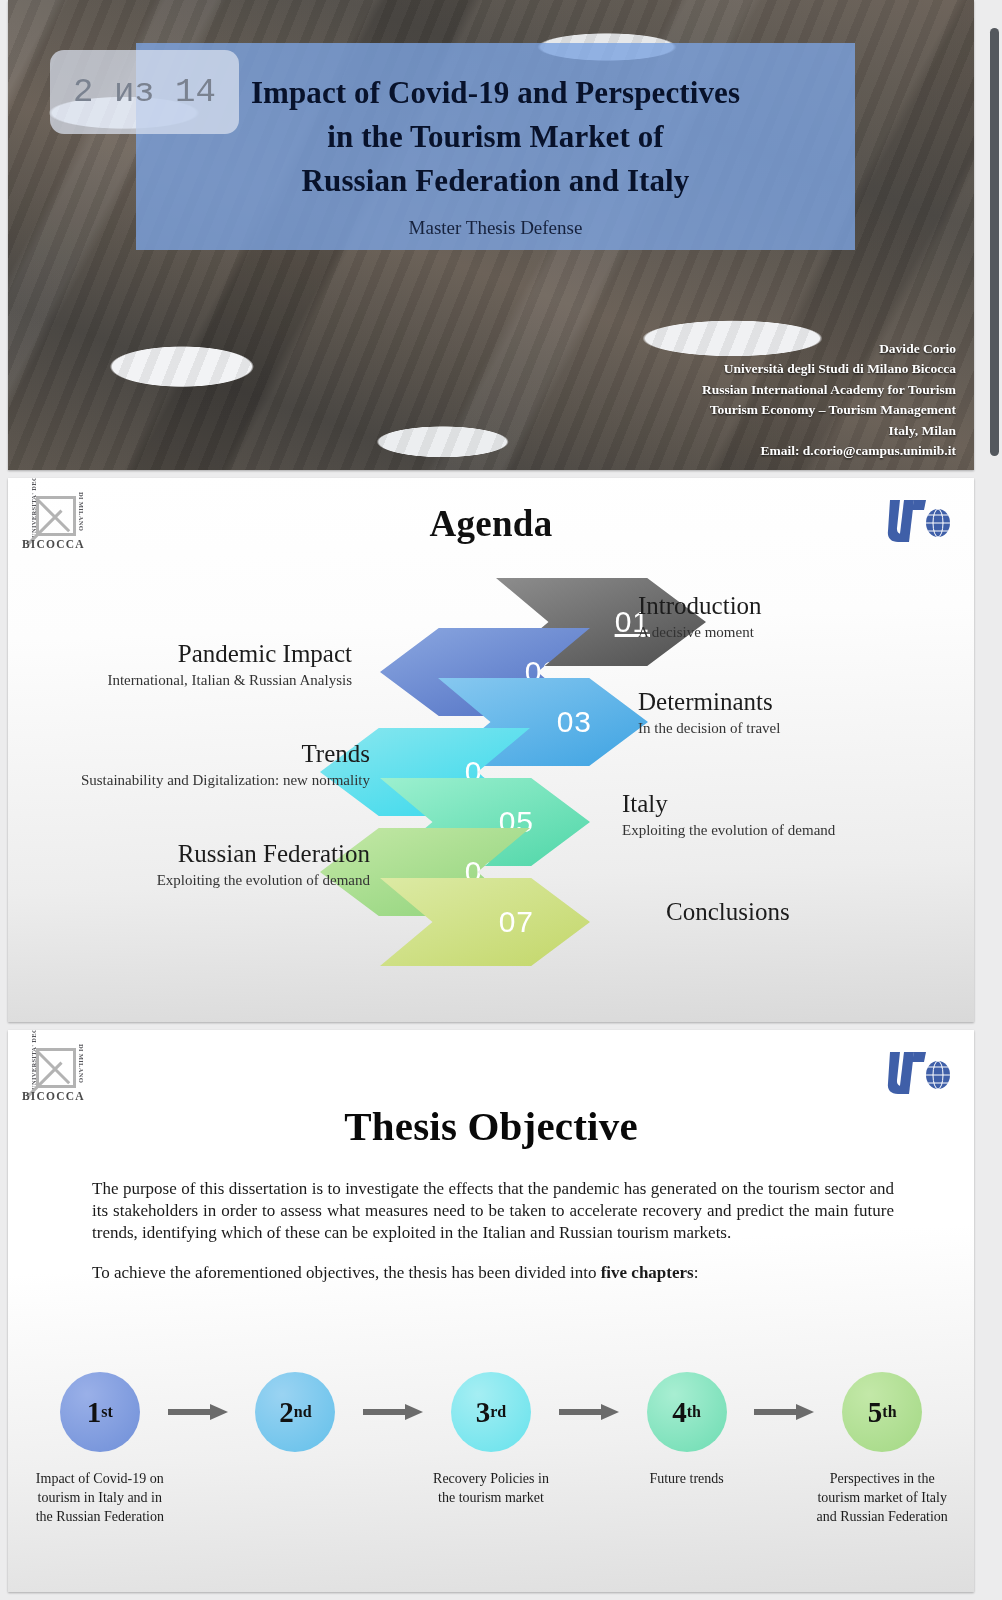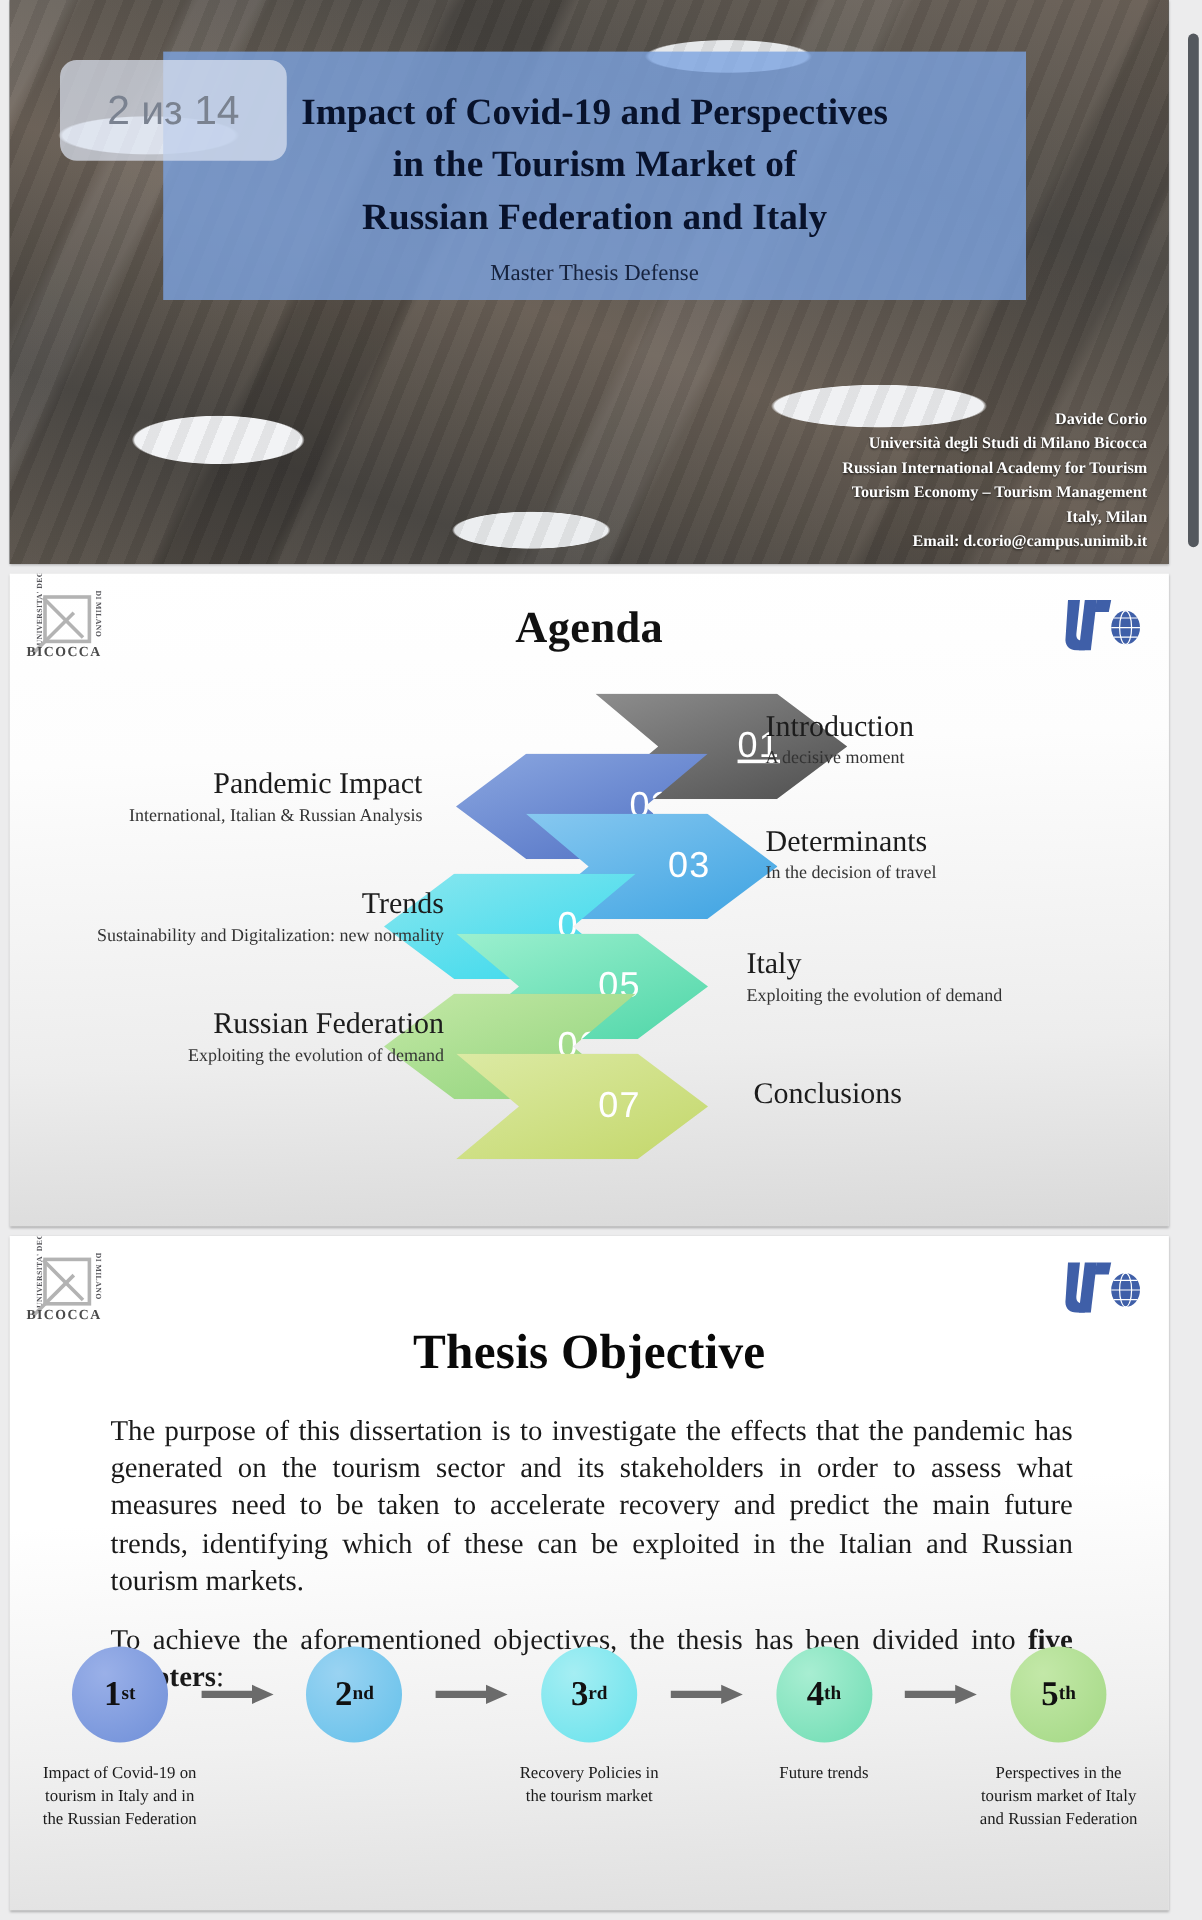--- a/index.html
+++ b/index.html
@@ -74,21 +74,21 @@
     text-shadow: 0 1px 2px rgba(0,0,0,.85);
   }
   
   .page-pill {
     position: absolute; left: 50px; top: 50px;
     width: 189px; height: 84px;
     background: rgba(219,226,240,.72);
     border-radius: 14px;
     display: flex; align-items: center; justify-content: center;
     color: #7a8290; font-size: 34px;
-    font-family: Liberation Sans, sans-serif;
+    font-family: Liberation Mono, monospace;
     z-index: 40;
   }
 
   
   .bicocca {
     position: absolute; left: 14px; top: 12px;
     width: 64px; height: 66px;
   }
   .bic-sq {
     position:absolute; left:14px; top:6px; width:40px; height:40px;
@@ -145,21 +145,21 @@
 
   
   #slide3 { top: 1030px; height: 562px;
             background: linear-gradient(177deg,#ffffff 0%,#ffffff 40%,#f0f0f0 72%,#dedede 100%); }
   .obj-title {
     position:absolute; left:0; right:0; top:72px; text-align:center;
     font-size:41px; font-weight:bold; color:#090909; letter-spacing:.2px;
   }
   .obj-body { position:absolute; left:84px; right:80px; top:148px; }
   .obj-p {
-    font-size:24px; line-height:1.3; color:#1a1a1a;
+    font-size:17px; line-height:1.3; color:#1a1a1a;
     text-align: justify; text-align-last: left;
   }
   .obj-p + .obj-p { margin-top:18px; }
   .obj-p b { font-weight:bold; }
 
   .steps { position:absolute; left:26px; right:26px; top:342px;
            display:flex; align-items:flex-start; justify-content:space-between; }
   .step { width:172px; display:flex; flex-direction:column; align-items:center; }
   .circle {
     width:80px; height:80px; border-radius:50%;
@@ -278,21 +278,21 @@
         <div class="sb">A decisive moment</div>
       </div>
       <div class="side-label r" style="left:630px; top:110px;">
         <div class="hd">Determinants</div>
         <div class="sb">In the decision of travel</div>
       </div>
       <div class="side-label r" style="left:614px; top:212px;">
         <div class="hd">Italy</div>
         <div class="sb">Exploiting the evolution of demand</div>
       </div>
-      <div class="side-label r" style="left:620px; top:320px;">
+      <div class="side-label r" style="left:658px; top:320px;">
         <div class="hd">Conclusions</div>
         <div class="sb"></div>
       </div>
 
       <div class="side-label l" style="right:622px; top:62px; width:330px;">
         <div class="hd">Pandemic Impact</div>
         <div class="sb">International, Italian &amp; Russian Analysis</div>
       </div>
       <div class="side-label l" style="right:604px; top:162px; width:360px;">
         <div class="hd">Trends</div>

